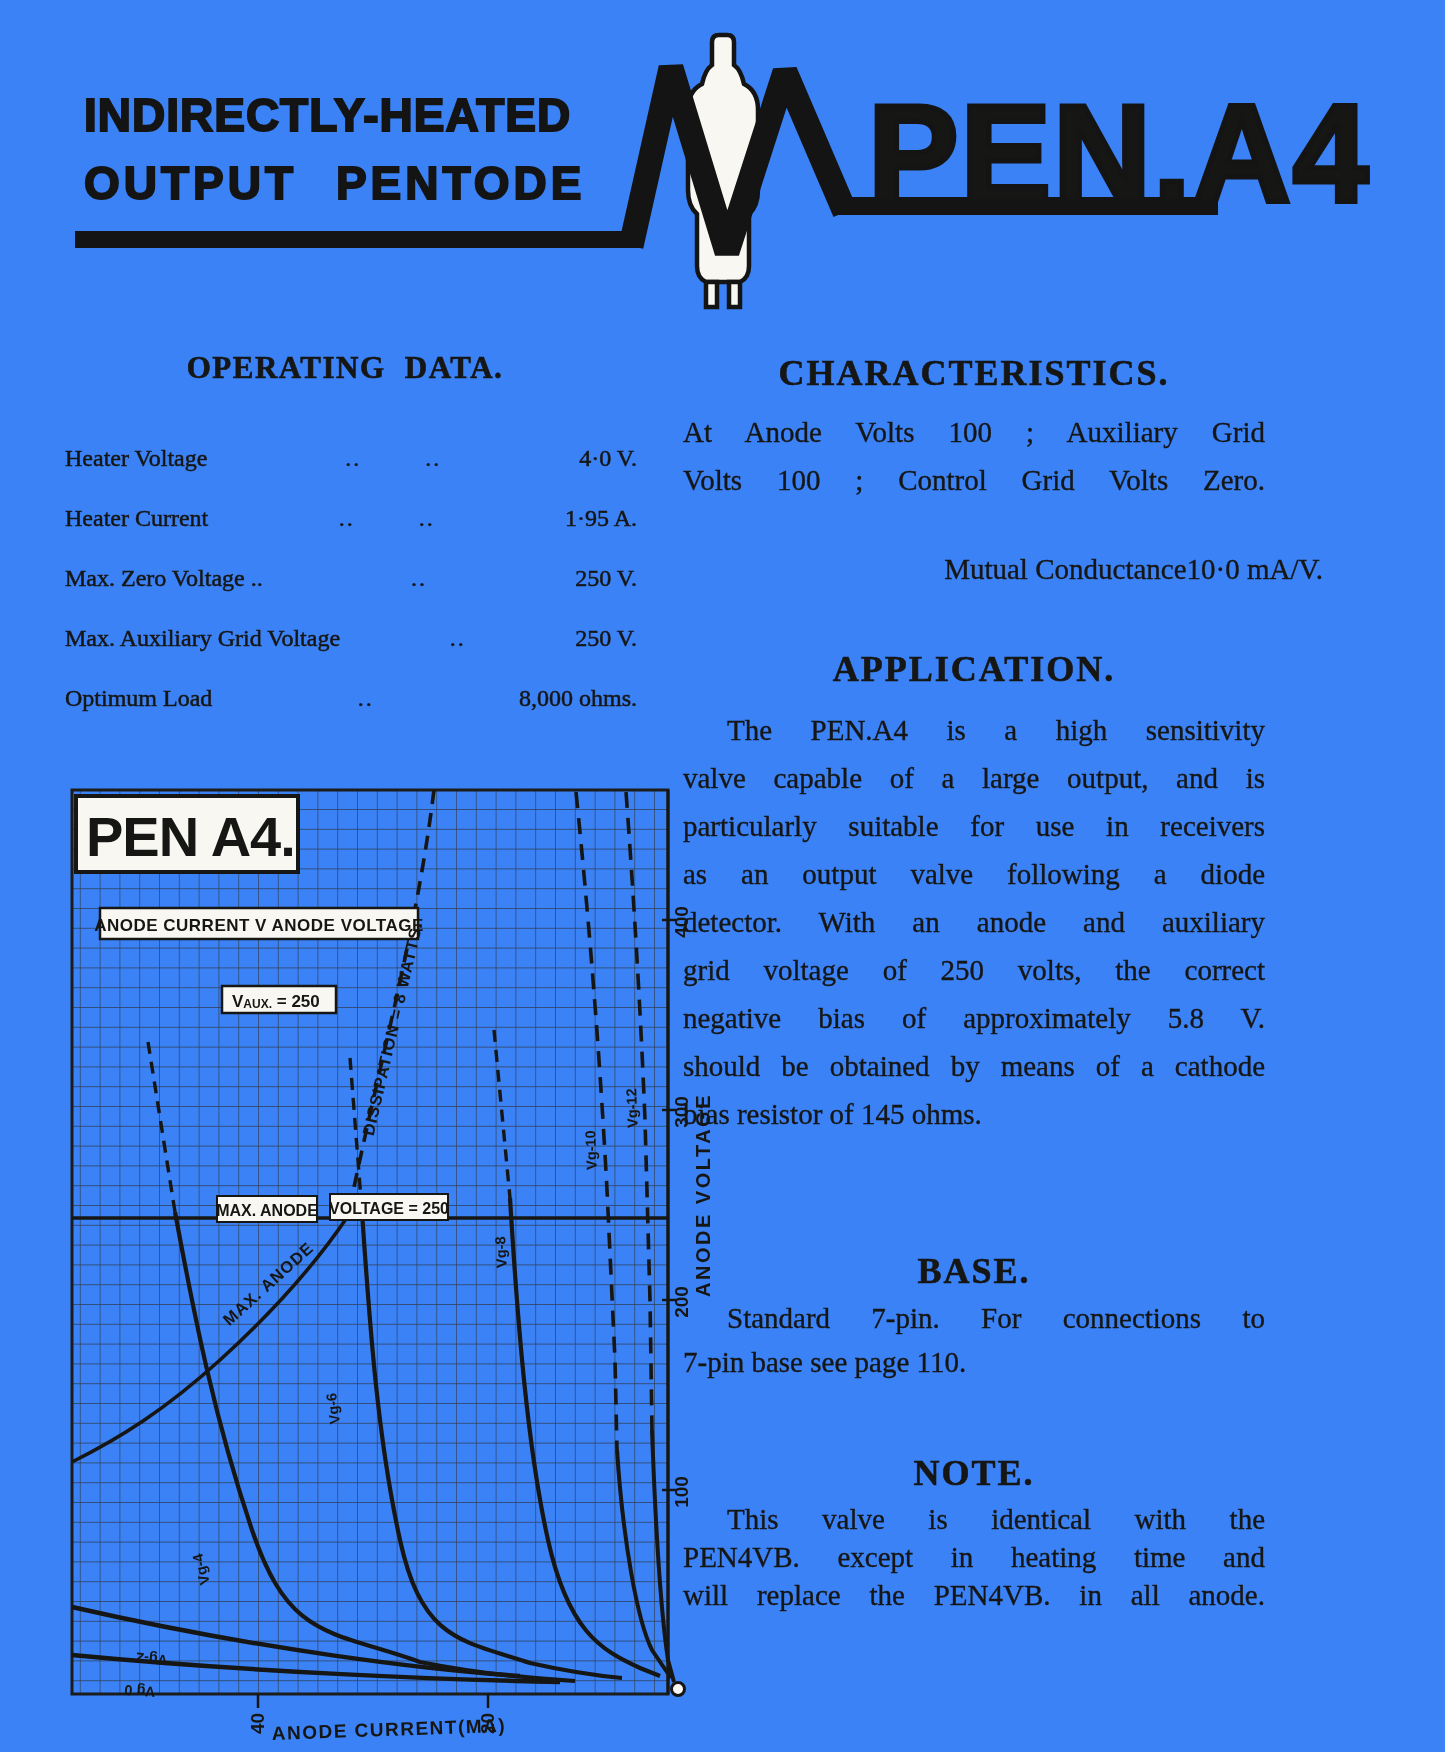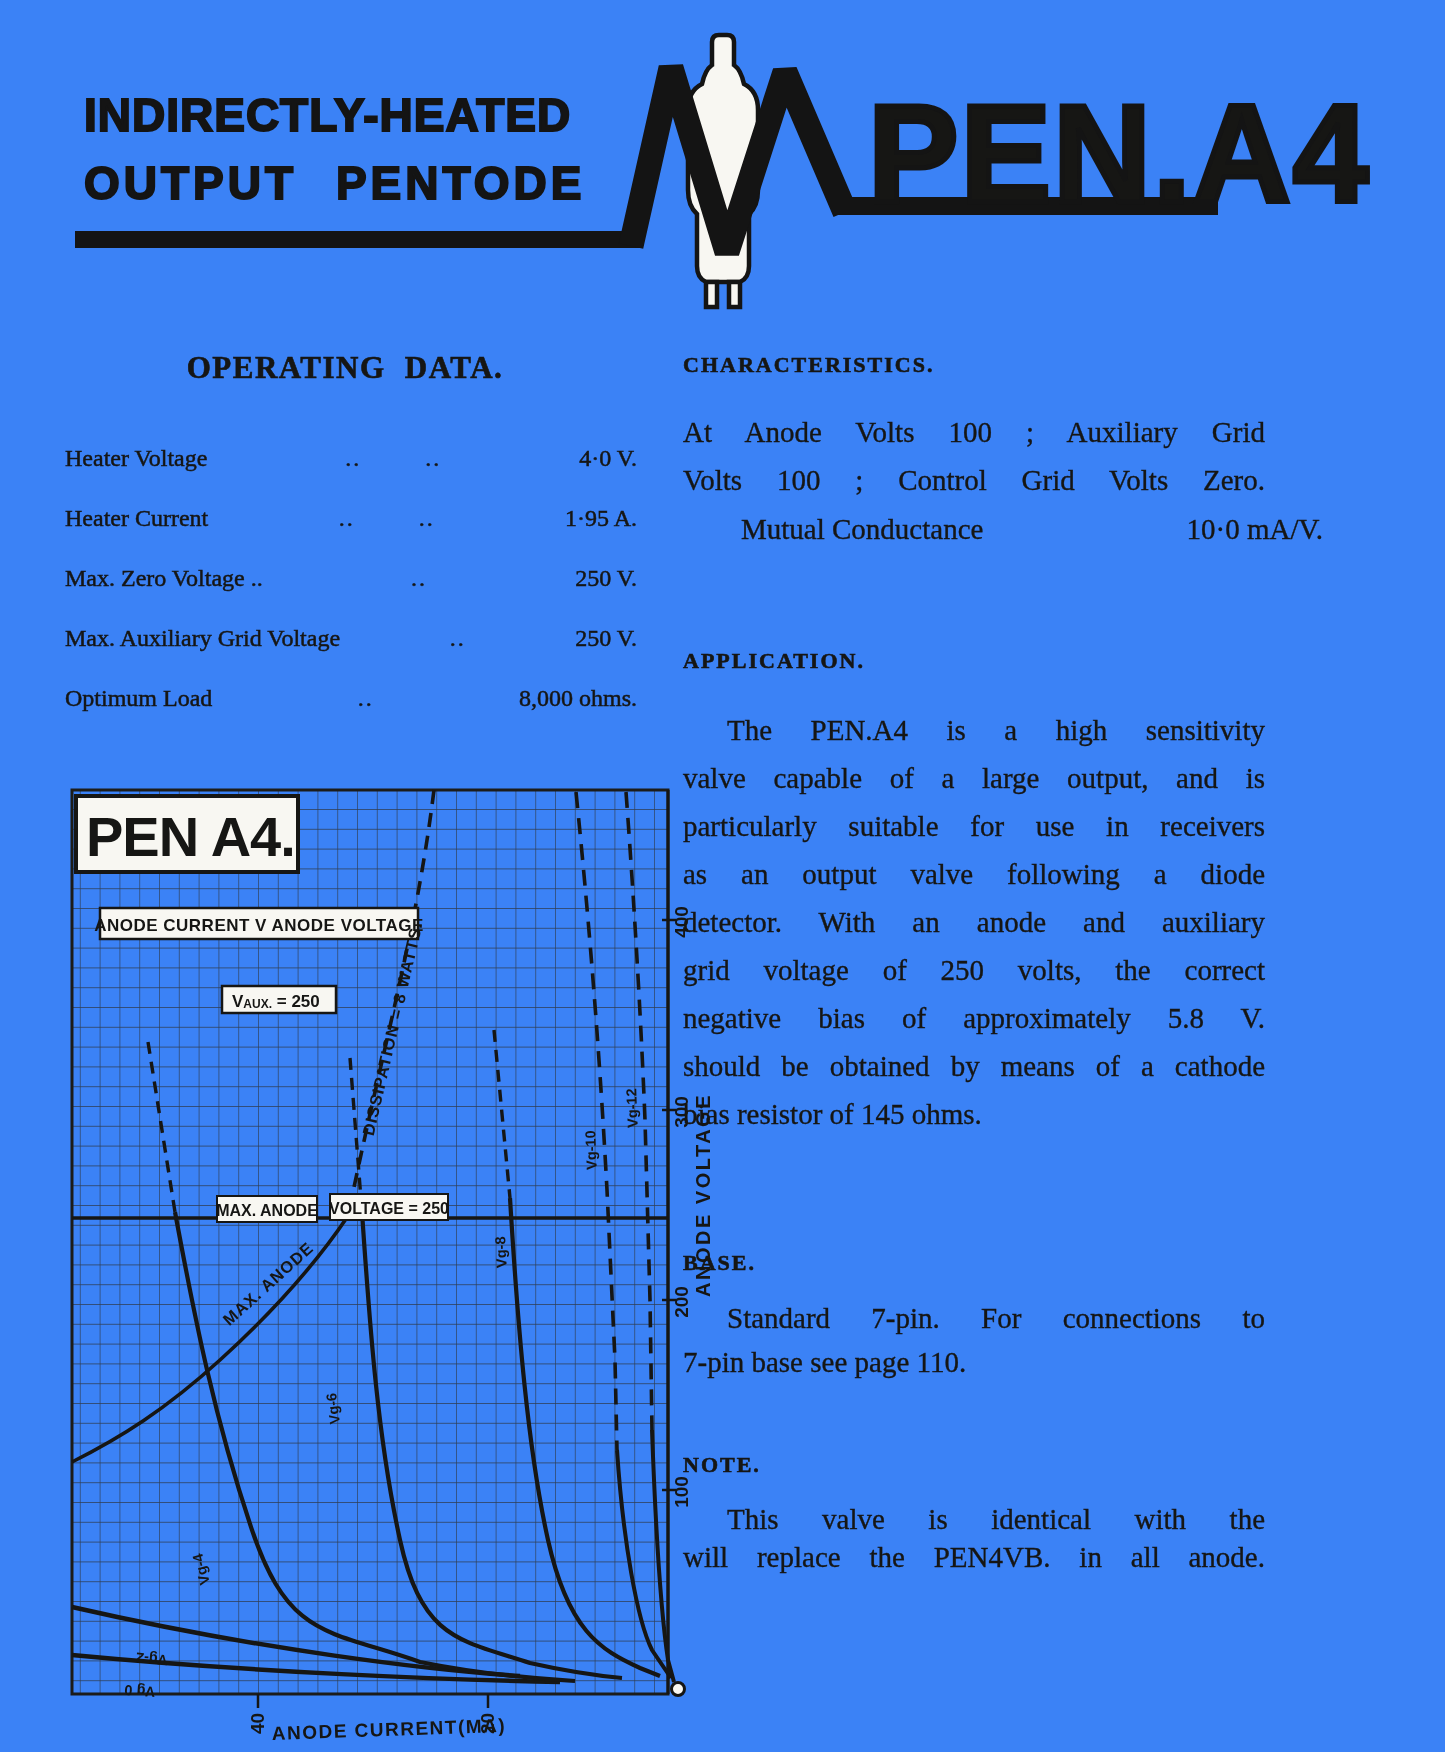--- a/index.html
+++ b/index.html
@@ -17,30 +17,30 @@
   
   .od-title{left:65px;top:350px;width:560px;text-align:center;font-size:31px;font-weight:700;
             letter-spacing:1.5px;word-spacing:10px;-webkit-text-stroke:.6px #161614;}
   .od-rows{left:65px;top:445px;width:572px;}
   .odrow{display:flex;align-items:baseline;height:60px;font-size:24px;-webkit-text-stroke:.5px #161614;}
   .odrow .lab{flex:none;}
   .odrow .dots{flex:1;text-align:center;white-space:pre;letter-spacing:2px;}
   .odrow .val{flex:none;margin-left:auto;text-align:left;}
   
   .rc{left:683px;width:582px;}
-  .sec-title{text-align:left;font-size:22px;font-weight:700;letter-spacing:2px;
+  .sec-title{text-align:center;font-size:36px;font-weight:700;letter-spacing:2px;
              -webkit-text-stroke:.6px #161614;}
   .para{font-size:29px;line-height:48px;-webkit-text-stroke:.35px #161614;}
   .para .jline{text-align:justify;text-align-last:justify;}
   .para.last-left .jline:last-child{text-align-last:left;}
   .para.indent-first .jline:first-child{text-indent:44px;}
   .para.lh44{line-height:44px;}
   .para.lh38{line-height:38px;}
-  .mutual{display:flex;justify-content:space-between;font-size:29px;line-height:48px;
-          padding-left:58px;padding-right:8px;-webkit-text-stroke:.35px #161614;}
+  .mutual{display:flex;justify-content:flex-end;font-size:29px;line-height:48px;
+          padding-left:58px;padding-right:8px;margin-top:40px;-webkit-text-stroke:.35px #161614;}
   
   .chart-sans{font-family:"Liberation Sans",sans-serif;font-weight:700;fill:#161614;}
 </style>
 </head>
 <body>
 
 <div class="page">
 
   <svg class="abs" style="left:0;top:0" width="1445" height="330" viewBox="0 0 1445 330">
 
@@ -202,16 +202,17 @@
 
   <div class="abs rc sec-title" style="top:1250px">BASE.</div>
   <div class="abs rc para lh44 last-left indent-first" style="top:1296px">
       <div class="jline">Standard 7-pin. For connections to</div>
       <div class="jline">7-pin base see page 110.</div>
     </div>
 
   <div class="abs rc sec-title" style="top:1452px">NOTE.</div>
   <div class="abs rc para lh38 indent-first" style="top:1500px">
       <div class="jline">This valve is identical with the</div>
+      <div class="jline">PEN4VB. except in heating time and</div>
       <div class="jline">will replace the PEN4VB. in all anode.</div>
     </div>
 
 </div>
 
 </body></html>

